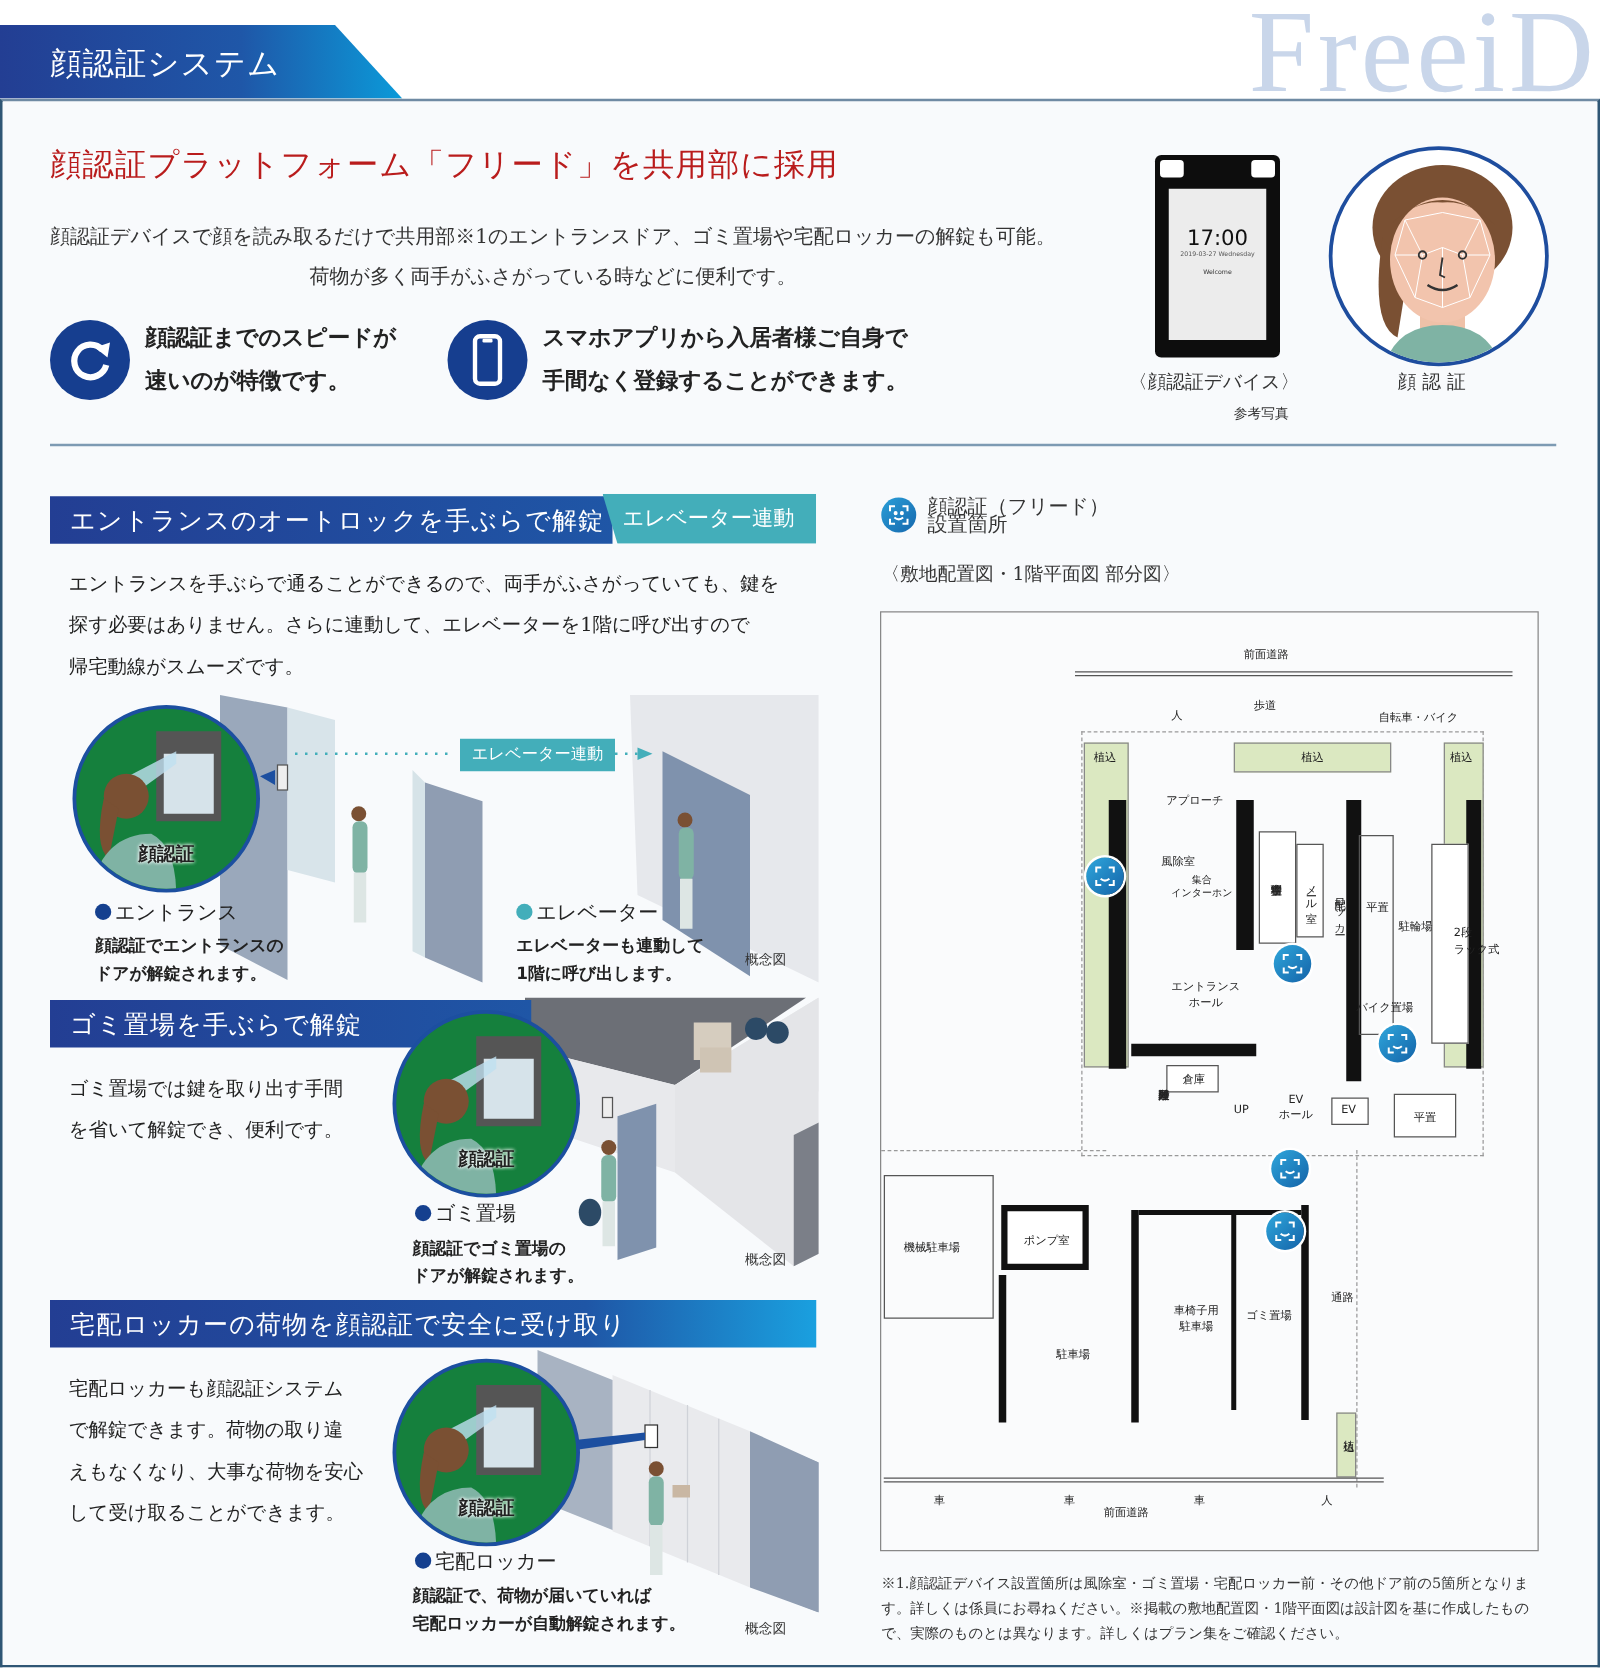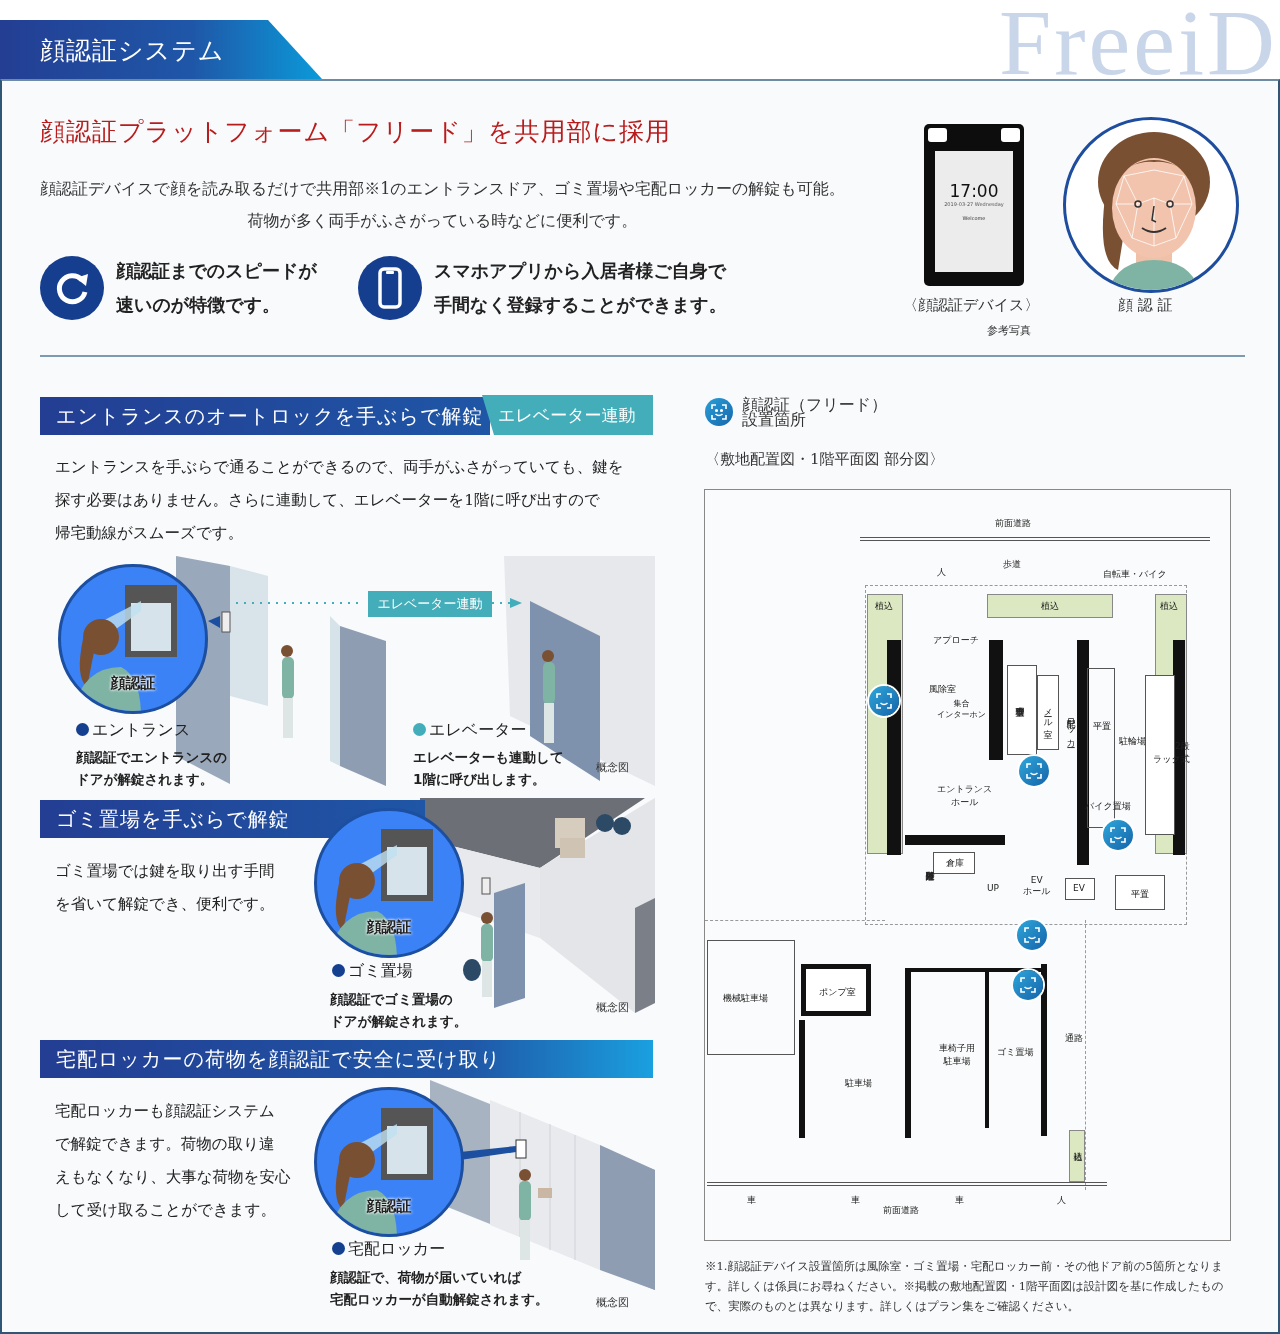--- a/index.html
+++ b/index.html
@@ -22,21 +22,21 @@
   .device .wel { font-size: 5px; margin-top: 8px; color: #333; }
   .cap { position: absolute; font-size: 15px; color: #333; }
   .cap-small { position: absolute; font-size: 11px; font-family: "DejaVu Sans", sans-serif; font-weight: normal; color: #333; }
   .face-circle { position: absolute; left: 1063px; top: 117px; width: 176px; height: 176px; border-radius: 50%; border: 3px solid #1e4d9e; background: #fff; overflow: hidden; }
   .divider { position: absolute; left: 40px; top: 355px; width: 1205px; height: 2px; background: #7d9ab3; }
   .sec-bar { position: absolute; left: 40px; height: 38px; background: linear-gradient(90deg, #233e93 0%, #1f56a6 70%, #1aa0df 100%); color: #fff; font-size: 20px; padding-left: 16px; line-height: 38px; letter-spacing: 1px; }
   .sec-bar.teal-split { background: linear-gradient(90deg, #233e93 0%, #1f56a6 100%); }
   .sec-sub { position: absolute; left: 482px; top: 395px; width: 171px; height: 40px; background: #43aeba; clip-path: polygon(0 0, 171px 0, 171px 40px, 12px 40px); color: #fff; font-size: 17px; line-height: 40px; padding-left: 16px; }
   .body-txt { position: absolute; left: 55px; font-size: 15.5px; line-height: 33px; color: #222; }
   .illus { position: absolute; }
-  .zoom-circle { position: absolute; border-radius: 50%; border: 3px solid #1c4fa0; background: #3b82f6; overflow: hidden; }
+  .zoom-circle { position: absolute; border-radius: 50%; border: 3px solid #1c4fa0; background: #15803d; overflow: hidden; }
   .zc-label { position: absolute; bottom: 18px; left: 0; width: 100%; text-align: center; font-family: "DejaVu Sans", sans-serif; font-weight: bold; font-size: 15px; color: #222; text-shadow: 0 0 3px #fff, 0 0 3px #fff; }
   .loc-label { position: absolute; font-family: "DejaVu Sans", sans-serif; font-size: 16px; color: #222; }
   .loc-label .dot { display: inline-block; width: 13px; height: 13px; border-radius: 50%; background: #15408f; margin-right: 3px; vertical-align: -1px; }
   .loc-desc { position: absolute; font-family: "DejaVu Sans", sans-serif; font-size: 13.5px; line-height: 22px; color: #222; font-weight: bold; }
   .concept { position: absolute; font-family: "DejaVu Sans", sans-serif; font-size: 11px; color: #333; }
   .legend { position: absolute; left: 705px; top: 397px; display: flex; align-items: center; }
   .legend .pin { width: 28px; height: 28px; border-radius: 50%; background: linear-gradient(135deg, #2a9fd8, #1667ad); display: flex; align-items: center; justify-content: center; }
   .legend .ltxt { margin-left: 9px; font-family: "DejaVu Sans", sans-serif; font-size: 16px; line-height: 15px; color: #333; }
   .plan-title { position: absolute; left: 705px; top: 450px; font-size: 15px; color: #333; }
   .plan-box { position: absolute; left: 704px; top: 489px; width: 527px; height: 752px; border: 1.5px solid #888; background: #fafbfc; }
@@ -311,21 +311,21 @@
 
     <div class="pl" style="left:228px; top:144px;">アプローチ</div>
     <div class="pl" style="left:224px; top:193px;">風除室</div>
     <div class="pl" style="left:232px; top:208px; text-align:center; white-space:pre-line; font-size:8px;">集合
 インターホン</div>
     <div class="pl v" style="left:308px; top:210px;">管理事務室</div>
     <div class="pl v" style="left:336px; top:212px;">メール室</div>
     <div class="pl v" style="left:359px; top:222px;">宅配ロッカー</div>
     <div class="pl" style="left:388px; top:230px;">平置</div>
     <div class="pl" style="left:414px; top:245px;">駐輪場</div>
-    <div class="pl" style="left:448px; top:250px; text-align:right; white-space:pre-line;">2段
+    <div class="pl" style="left:458px; top:250px; text-align:left; white-space:pre-line;">2段
 ラック式</div>
     <div class="pl" style="left:232px; top:293px; text-align:center; white-space:pre-line;">エントランス
 ホール</div>
     <div class="pl" style="left:380px; top:310px;">バイク置場</div>
 
     <div class="line" style="left:228px; top:362px; width:42px; height:22px; background:#fff;"></div>
     <div class="pl" style="left:241px; top:367px;">倉庫</div>
     <div class="pl v" style="left:218px; top:374px;">屋外避難階段</div>
     <div class="pl" style="left:282px; top:393px;">UP</div>
     <div class="pl" style="left:318px; top:385px; text-align:center; white-space:pre-line;">EV

